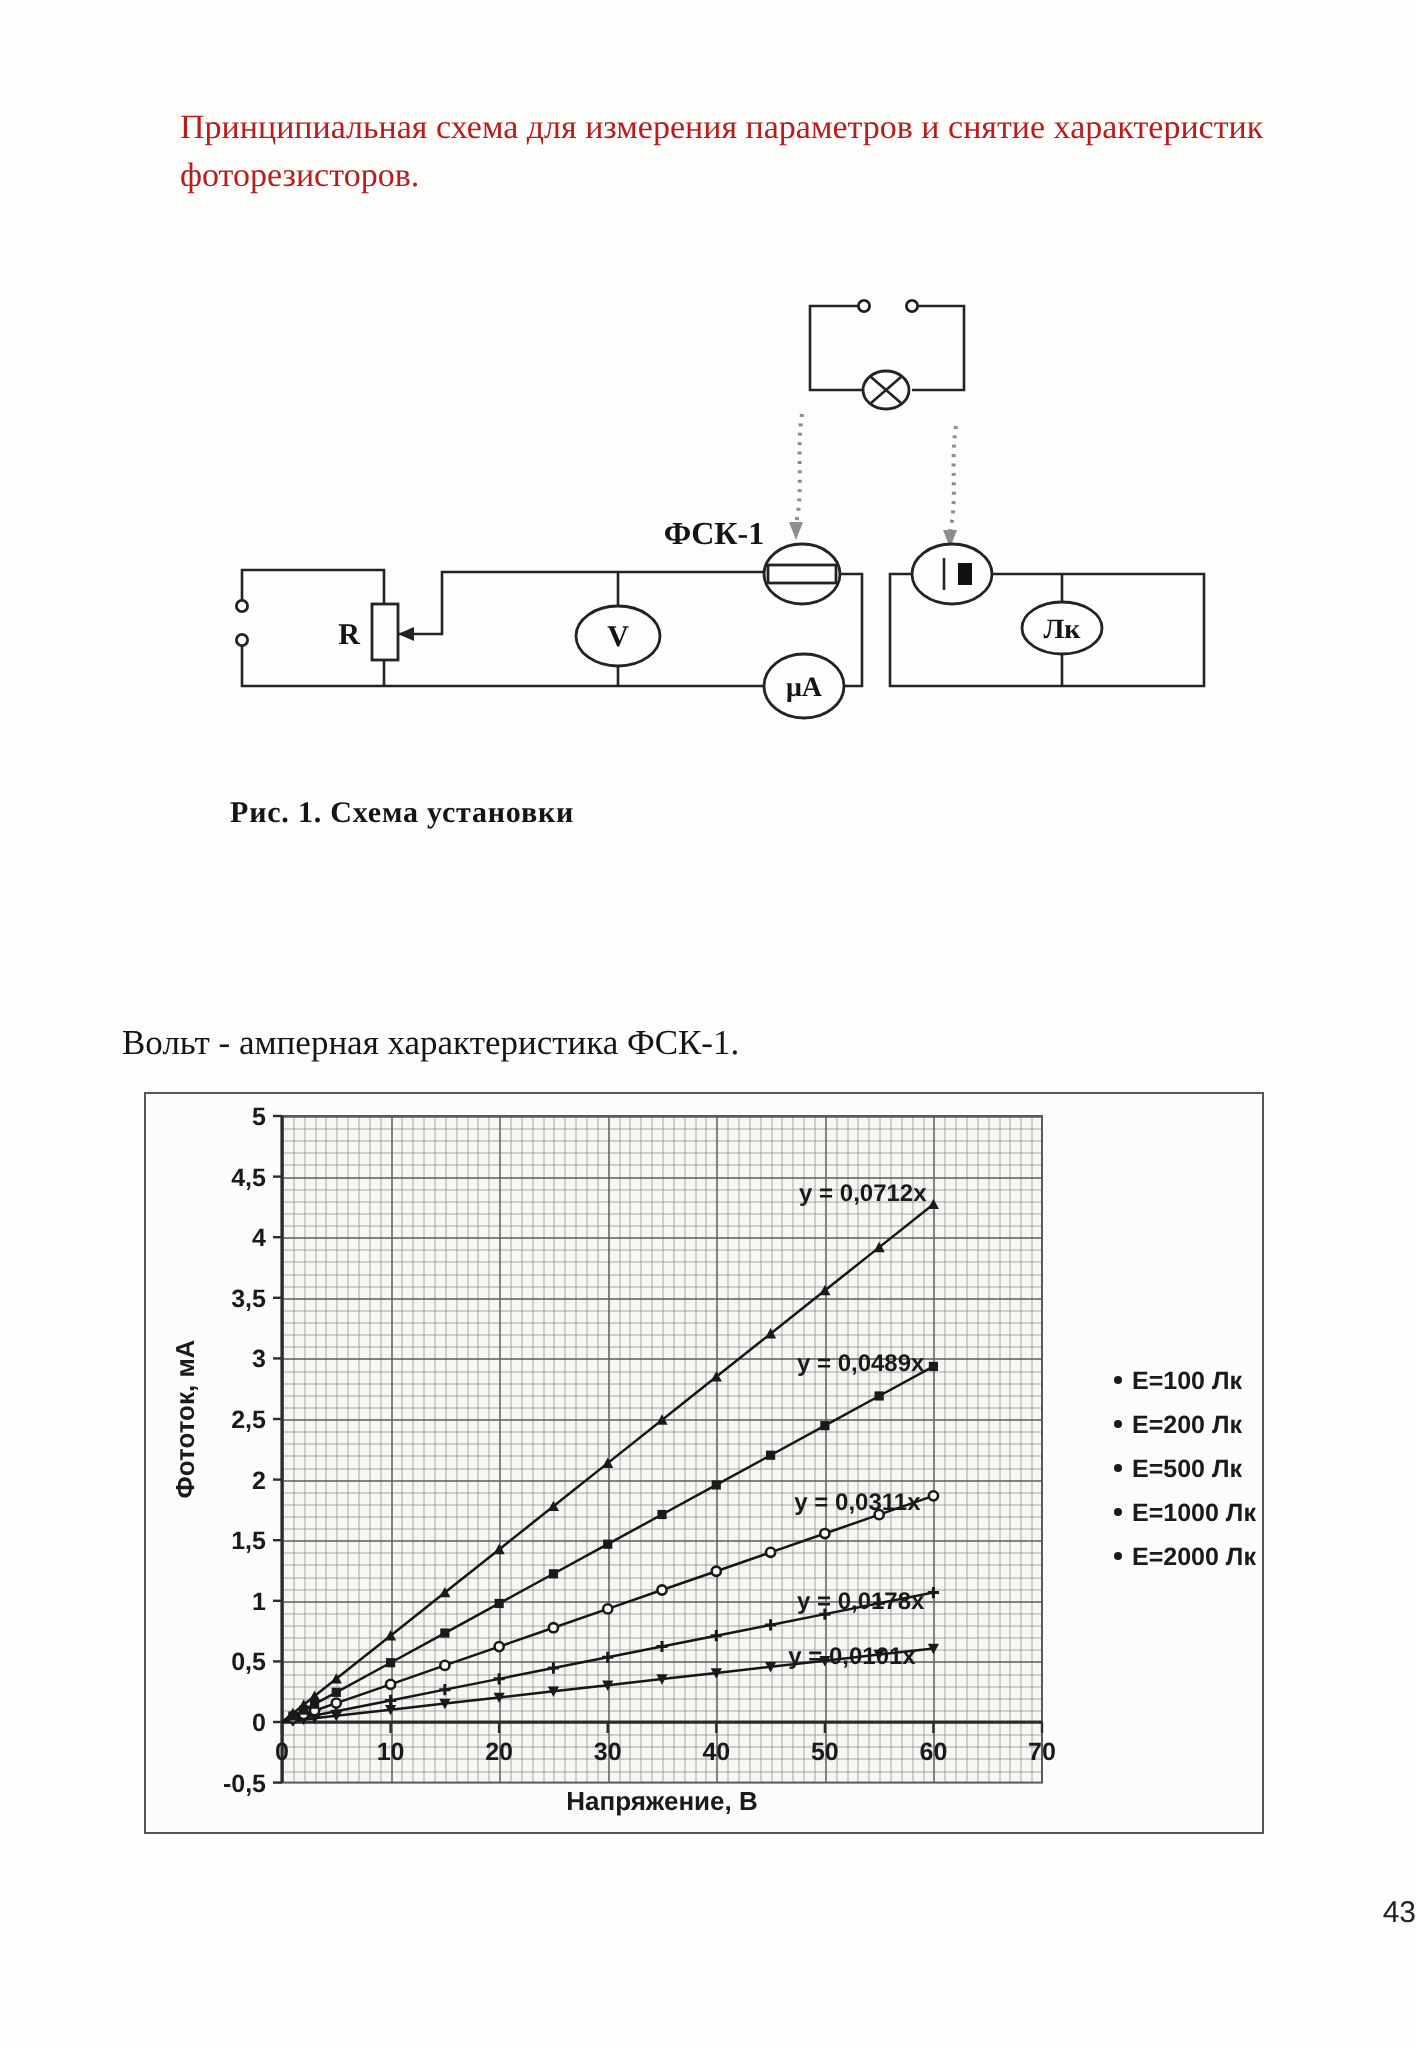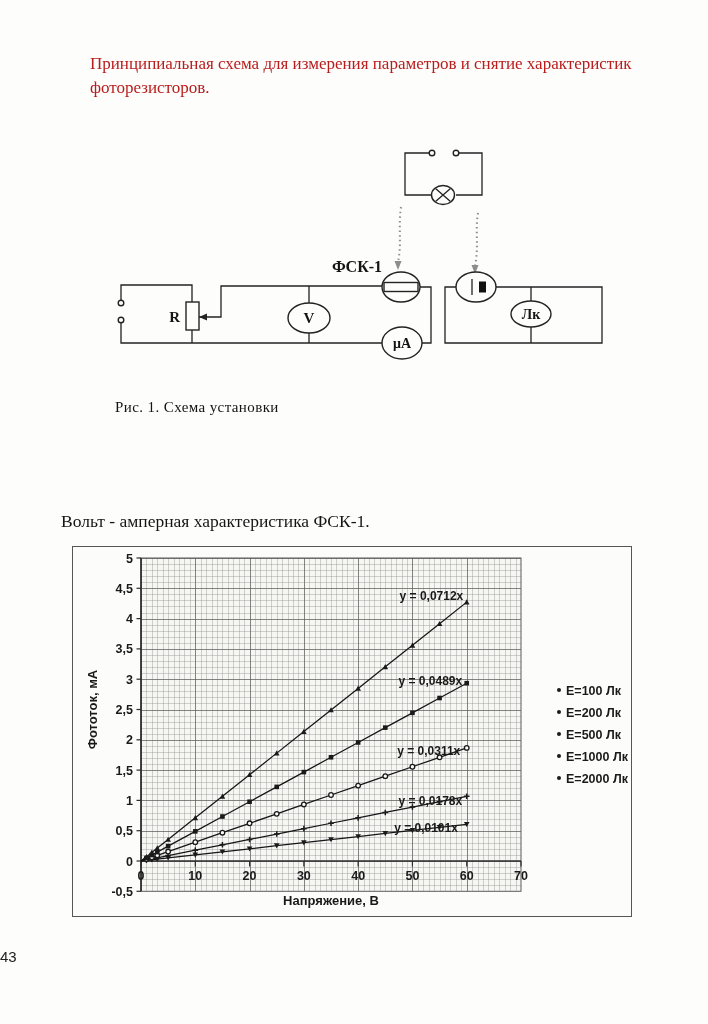--- a/index.html
+++ b/index.html
@@ -9,21 +9,21 @@
     background:#fdfdfc; color:#1c1c1c; overflow:hidden;
     font-family:"Liberation Serif", serif;
   }
   .intro {
     position:absolute; left:90px; top:52px; width:578px;
     font-size:17px; line-height:1.42; color:#b91c1c;
   }
   .schematic-svg { position:absolute; left:90px; top:130px; width:560px; height:240px; }
   .fig-caption {
     position:absolute; left:115px; top:399px;
-    font-size:15px; font-weight:normal; letter-spacing:0.4px; color:#141414;
+    font-size:15px; font-weight:bold; letter-spacing:0.4px; color:#141414;
   }
   .section-heading {
     position:absolute; left:61px; top:511px; width:560px;
     font-size:17.5px; color:#151515;
   }
   .figure-box {
     position:absolute; left:72px; top:546px; width:560px; height:371px;
     border:1px solid #565656; background:#fcfcfa;
   }
   .plot-area {
@@ -31,21 +31,21 @@
     background-color:#f6f6f3;
     background-image:
       repeating-linear-gradient(to right,  rgba(90,90,90,0.65) 0 1px, transparent 1px 54.286px),
       repeating-linear-gradient(to bottom, rgba(90,90,90,0.65) 0 1px, transparent 1px 30.303px),
       repeating-linear-gradient(to right,  rgba(140,140,140,0.38) 0 1px, transparent 1px 5.4286px),
       repeating-linear-gradient(to bottom, rgba(140,140,140,0.38) 0 1px, transparent 1px 6.0606px);
   }
   .chart-svg { position:absolute; left:0; top:0; width:560px; height:371px; }
   .page-number {
     position:absolute; left:0; top:948px; width:708px;
-    text-align:left; font-size:15px; color:#222;
+    text-align:right; font-size:15px; color:#222;
     font-family:"Liberation Sans", sans-serif;
   }
   .wire { stroke:#232323; stroke-width:1.3; fill:none; }
   .sym  { stroke:#232323; stroke-width:1.4; fill:#fdfdfc; }
   .schlabel { font-family:"Liberation Serif", serif; font-weight:bold; fill:#141414; }
   .ray { stroke:#8d8d8d; stroke-width:2; fill:none; stroke-dasharray:1.5 3.2; }
 </style>
 </head>
 <body>
 

